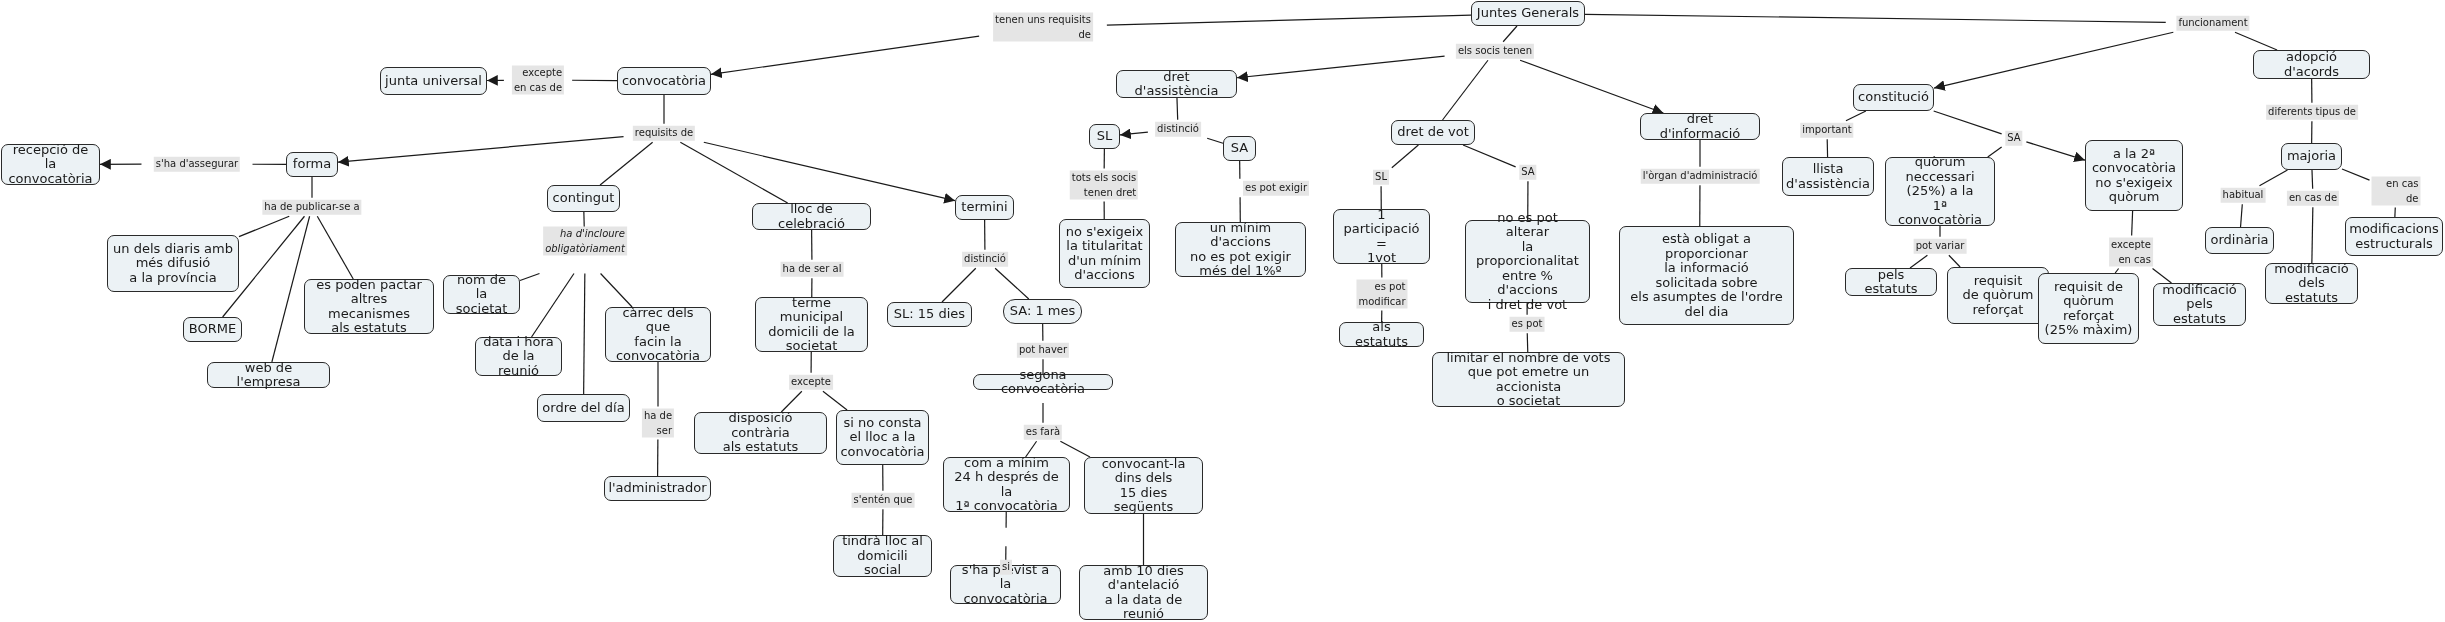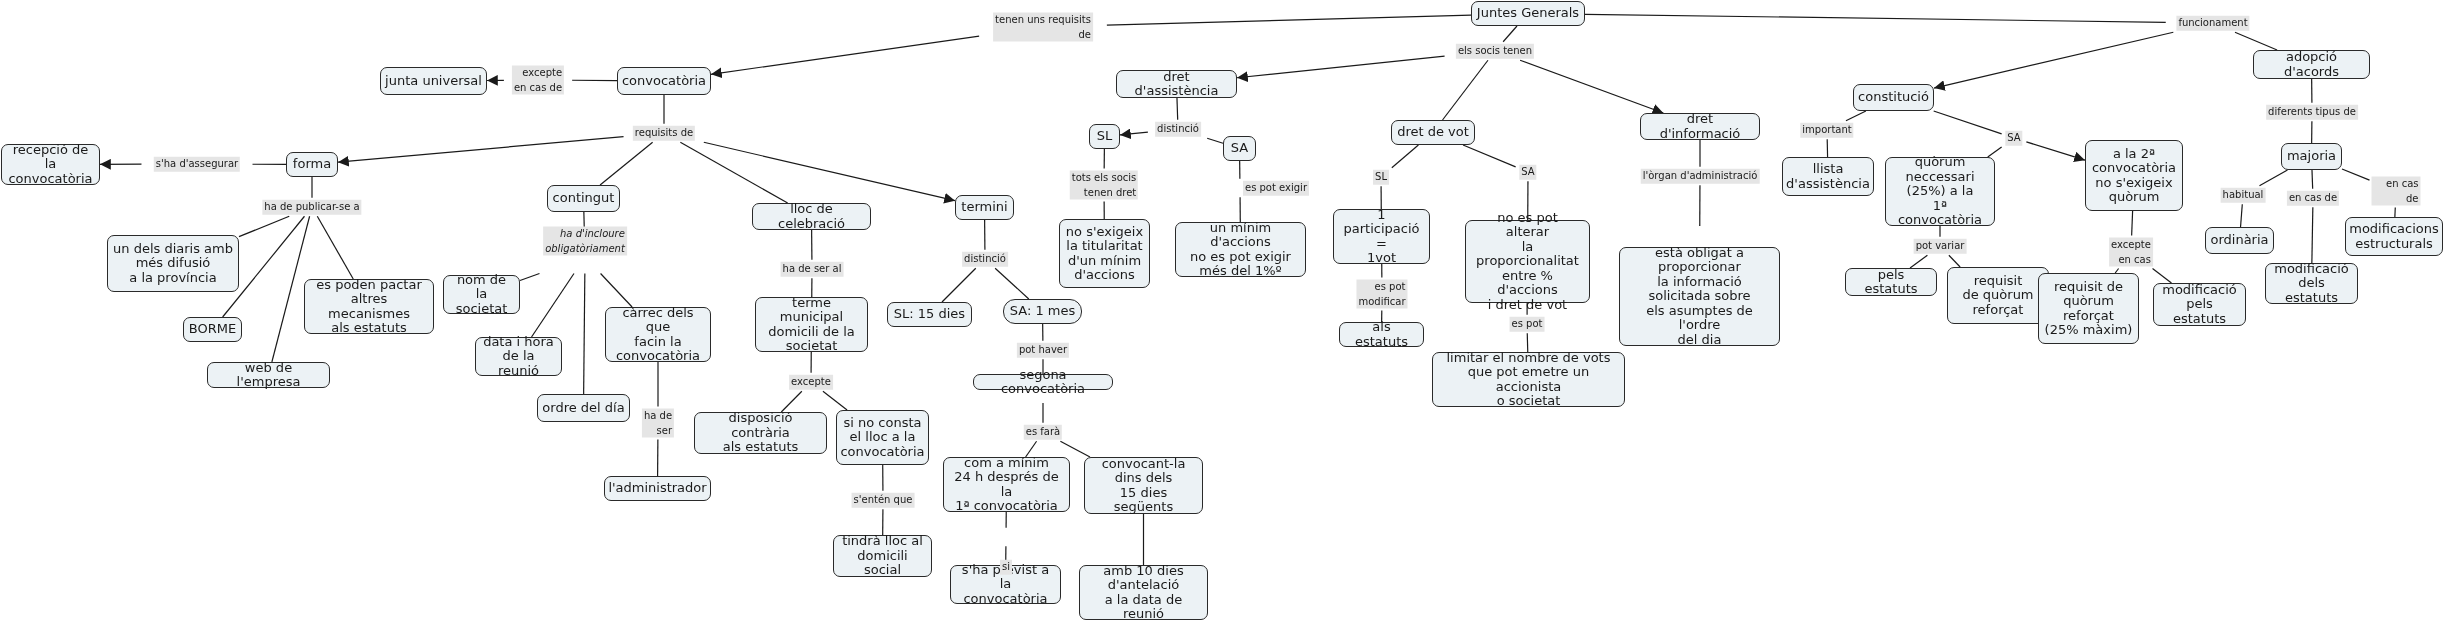--- a/index.html
+++ b/index.html
@@ -179,21 +179,21 @@
     <div class="node" style="left: 1339px; top: 322px; width: 85px; height: 25px;">als estatuts</div>
     <div class="node" style="left: 1465px; top: 220px; width: 125px; height: 83px;">no es pot
 alterar
 la proporcionalitat
 entre % d'accions
 i dret de vot</div>
     <div class="node" style="left: 1432px; top: 352px; width: 193px; height: 55px;">limitar el nombre de vots
 que pot emetre un accionista
 o societat</div>
     <div class="node" style="left: 1640px; top: 113px; width: 120px; height: 27px;">dret d'informació</div>
-    <div class="node" style="left: 1619px; top: 226px; width: 161px; height: 99px; margin-top: 21px;">està obligat a
+    <div class="node" style="left: 1619px; top: 226px; width: 175px; height: 99px;">està obligat a
 proporcionar
 la informació
 solicitada sobre
 els asumptes de l'ordre
 del dia</div>
     <div class="node" style="left: 1853px; top: 84px; width: 81px; height: 27px;">constitució</div>
     <div class="node" style="left: 1782px; top: 157px; width: 92px; height: 39px;">llista
 d'assistència</div>
     <div class="node" style="left: 1885px; top: 157px; width: 110px; height: 69px;">quòrum
 neccessari

